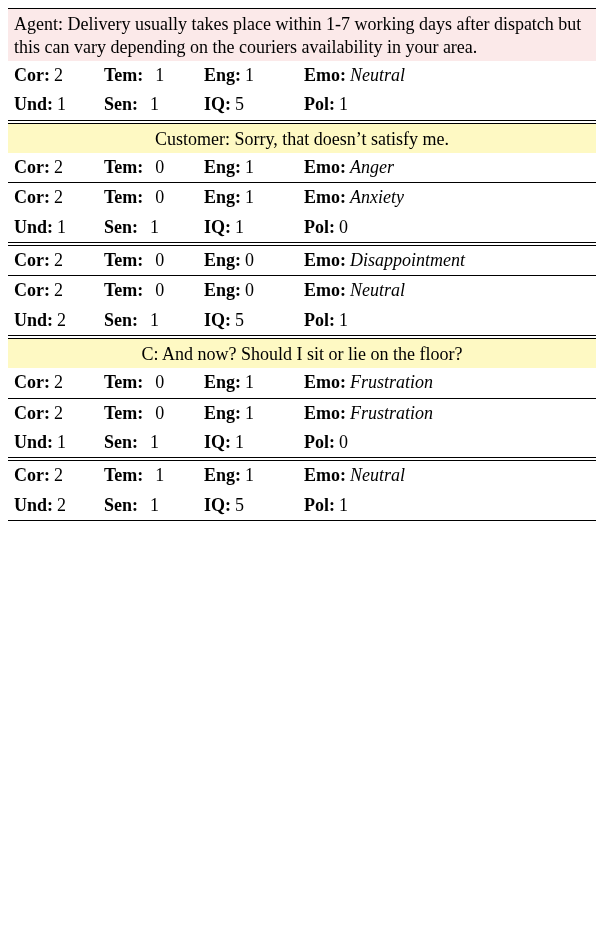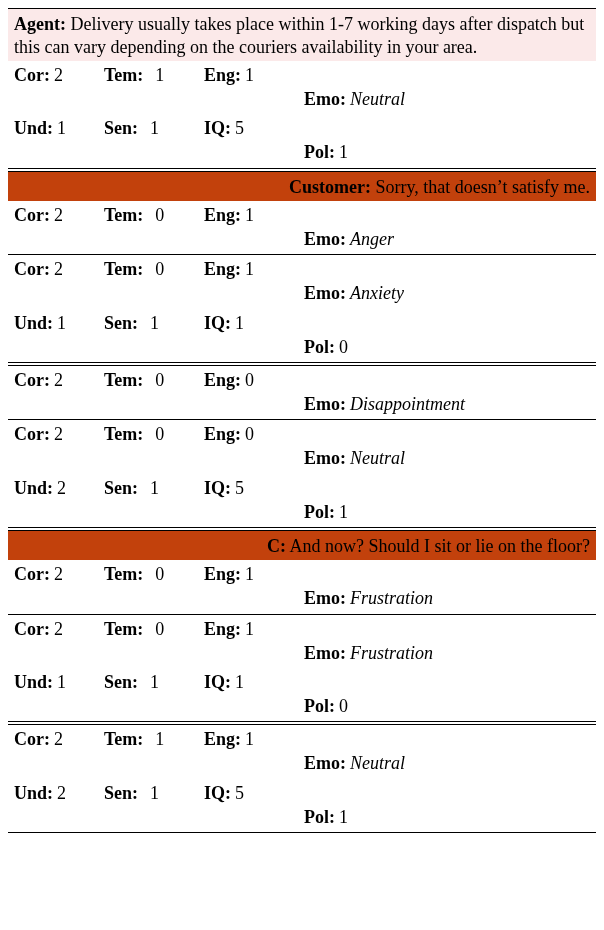--- a/index.html
+++ b/index.html
@@ -16,40 +16,40 @@
     border: 1px solid #000;
     border-left: none;
     border-right: none;
     border-bottom: none;
   }
   .turn {
     padding: 4px 6px 3px 6px;
     line-height: 1.25;
   }
   .agent   { background: #fbe9e9; text-align: left; }
-  .customer{ background: #c2410c; text-align: right; }
+  .customer{ background: #fef9c3; text-align: center; }
   .utt { }
-  .speaker { font-weight: bold; }
+  .speaker { font-weight: normal; }
   .metrics {
     padding: 2px 6px 3px 6px;
     display: flex;
     flex-wrap: wrap;
     line-height: 1.35;
   }
   .metric {
     display: inline-flex;
     white-space: nowrap;
   }
   .metric .lab { font-weight: bold; }
   .metric .val { margin-left: 4px; }
   .emo-val { font-style: italic; margin-left: 4px; }
   .m1 { width: 90px; text-align: center; }
   .m2 { width: 100px; gap: 8px; }
   .m3 { width: 100px; }
-  .m4 { flex: 1 1 auto; margin-top: 24px; }
+  .m4 { flex: 1 1 auto; }
   .sep-thin  { border-top: 1px solid #000; }
   .sep-thick { border-top: 4px double #000; }
 </style>
 </head>
 <body>
 
 <div class="container">
 
   <div class="turn agent">
     <span class="speaker">Agent:</span>

